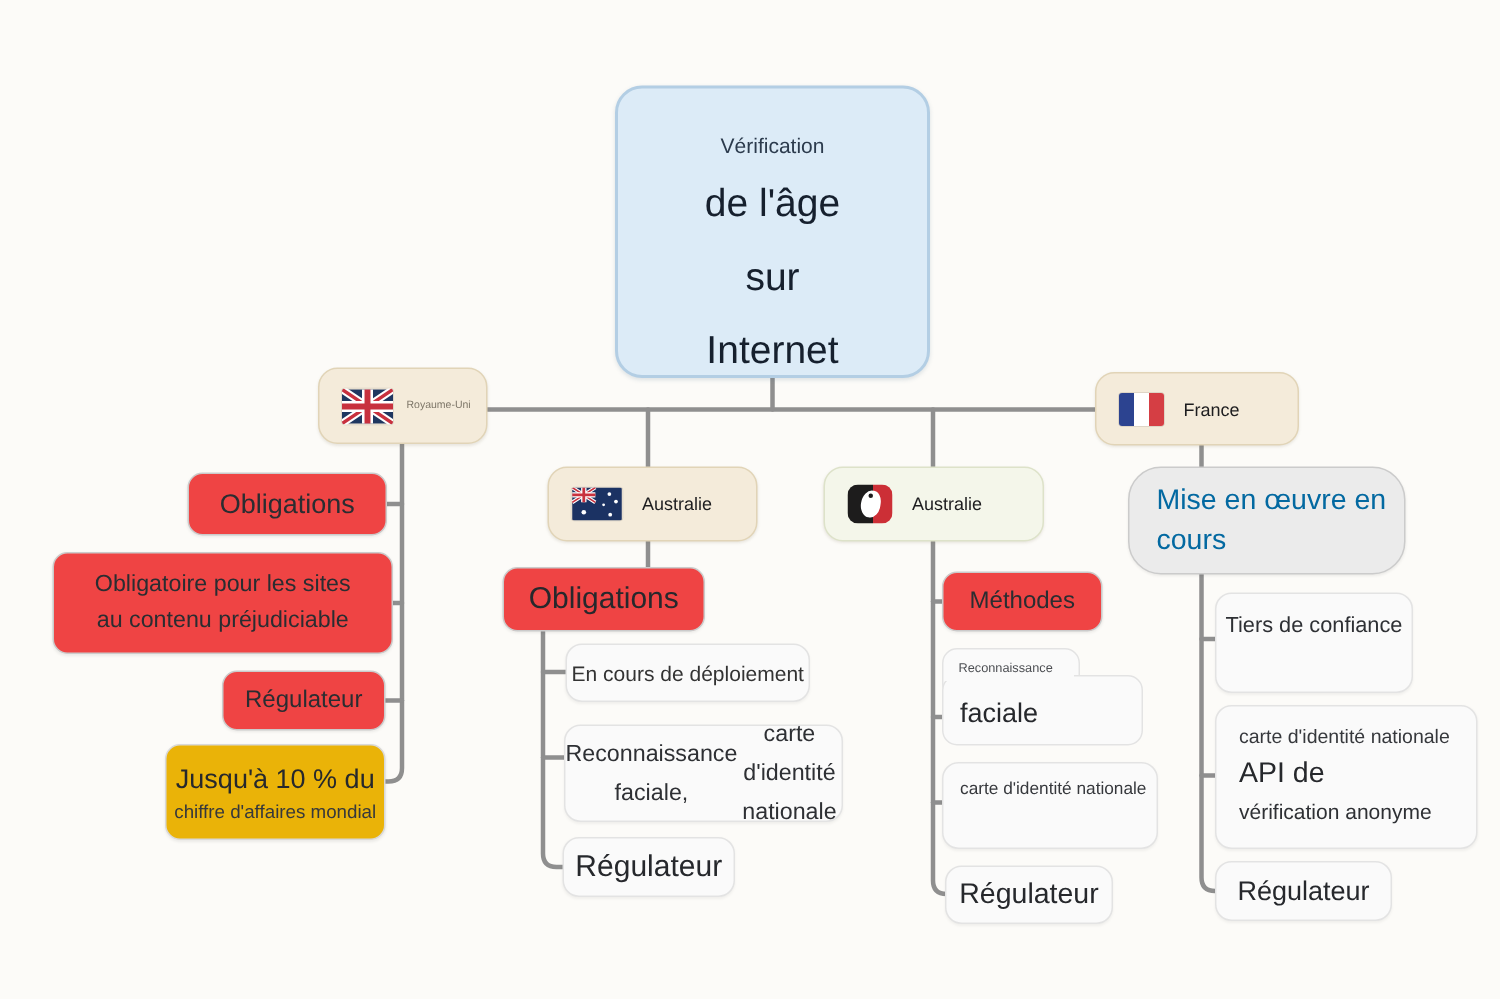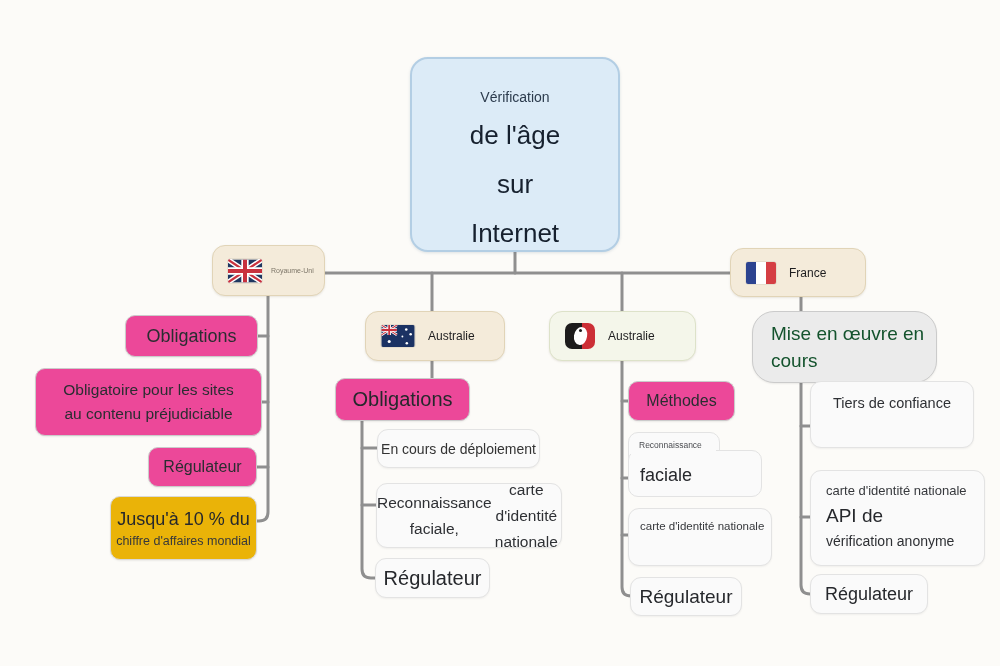--- a/index.html
+++ b/index.html
@@ -29,21 +29,21 @@
   }
   .country .label{font-size:12px;color:#1d1d1f;}
   .uk-node{left:212px;top:245px;width:113px;height:51px;gap:9px;}
   .uk-node .label{font-size:7px;color:#7d7668;}
   .aus1-node{left:365px;top:311px;width:140px;height:50px;}
   .aus2-node{left:549px;top:311px;width:147px;height:50px;background:#f4f6ea;border-color:#dde2c9;}
   .fr-node{left:730px;top:248px;width:136px;height:49px;}
   .flag{flex:0 0 auto;display:block;border-radius:2px;box-shadow:0 0 0 .5px rgba(0,0,0,.12);}
 
   .gray{
-    background:#ec4899;border:1.5px solid #cbcbcb;border-radius:10px;
+    background:#ef4444;border:1.5px solid #cbcbcb;border-radius:10px;
     display:flex;align-items:center;justify-content:center;text-align:center;
     box-shadow:0 1px 2px rgba(0,0,0,.07);
   }
   .white{
     background:#fafafa;border:1.5px solid #e3e3e3;border-radius:11px;
     display:flex;align-items:center;justify-content:center;text-align:center;
     box-shadow:0 1px 2px rgba(0,0,0,.05);
   }
 
   .uk-obligations{left:125px;top:315px;width:133px;height:42px;font-size:18px;color:#2a2d31;}
@@ -62,22 +62,22 @@
   .a2-facial{left:628px;top:432px;width:134px;height:65px;background:none;border:none;}
   .a2-facial .tab,.a2-facial .body{position:absolute;background:#fafafa;border:1.5px solid #e3e3e3;border-radius:10px;box-sizing:border-box;}
   .a2-facial .tab{left:0;top:0;width:92px;height:34px;}
   .a2-facial .body{left:0;top:18px;width:134px;height:47px;}
   .a2-facial .seam{position:absolute;left:2px;top:17px;width:86px;height:5px;background:#fafafa;}
   .a2-facial .small-label{position:absolute;left:11px;top:8px;font-size:8.5px;color:#4c4e52;}
   .a2-facial .large-label{position:absolute;left:12px;top:33px;font-size:18px;color:#26282c;}
   .a2-carte{left:628px;top:508px;width:144px;height:58px;align-items:flex-start;justify-content:flex-start;padding:11px 0 0 11px;font-size:11.5px;color:#36383c;text-align:left;}
   .a2-regulator{left:630px;top:577px;width:112px;height:39px;font-size:19px;color:#26282c;}
 
-  .fr-status{left:752px;top:311px;width:185px;height:72px;background:#ebebeb;flex-direction:column;align-items:flex-start;justify-content:center;padding-left:18px;font-size:19px;line-height:27px;color:#14532d;text-align:right;border-radius:22px;}
-  .fr-tiers{left:810px;top:381px;width:164px;height:67px;align-items:flex-start;padding-top:13px;font-size:14.5px;color:#2e3034;}
+  .fr-status{left:752px;top:311px;width:185px;height:72px;background:#ebebeb;flex-direction:column;align-items:flex-start;justify-content:center;padding-left:18px;font-size:19px;line-height:27px;color:#0369a1;text-align:right;border-radius:22px;}
+  .fr-tiers{left:810px;top:395px;width:132px;height:67px;align-items:flex-start;padding-top:13px;font-size:14.5px;color:#2e3034;}
   .fr-api{left:810px;top:470px;width:175px;height:96px;flex-direction:column;align-items:flex-start;justify-content:flex-start;padding:12px 0 0 15px;text-align:left;}
   .fr-api .s1{font-size:13px;color:#36383c;}
   .fr-api .s2{font-size:19px;margin-top:7px;color:#26282c;}
   .fr-api .s3{font-size:14px;margin-top:6px;color:#2e3034;}
   .fr-regulator{left:810px;top:574px;width:118px;height:40px;font-size:18px;color:#26282c;}
 
   .aus2-icon{position:relative;flex:0 0 auto;width:30px;height:26px;border-radius:7px;overflow:hidden;display:flex;}
   .aus2-icon .half-black{flex:0 0 56%;background:#1d1c1c;}
   .aus2-icon .half-red{flex:1;background:#cc2f36;}
   .aus2-icon .blob{position:absolute;left:9px;top:4px;width:13px;height:18px;background:#fff;border-radius:55% 45% 50% 50%;transform:rotate(8deg);}

